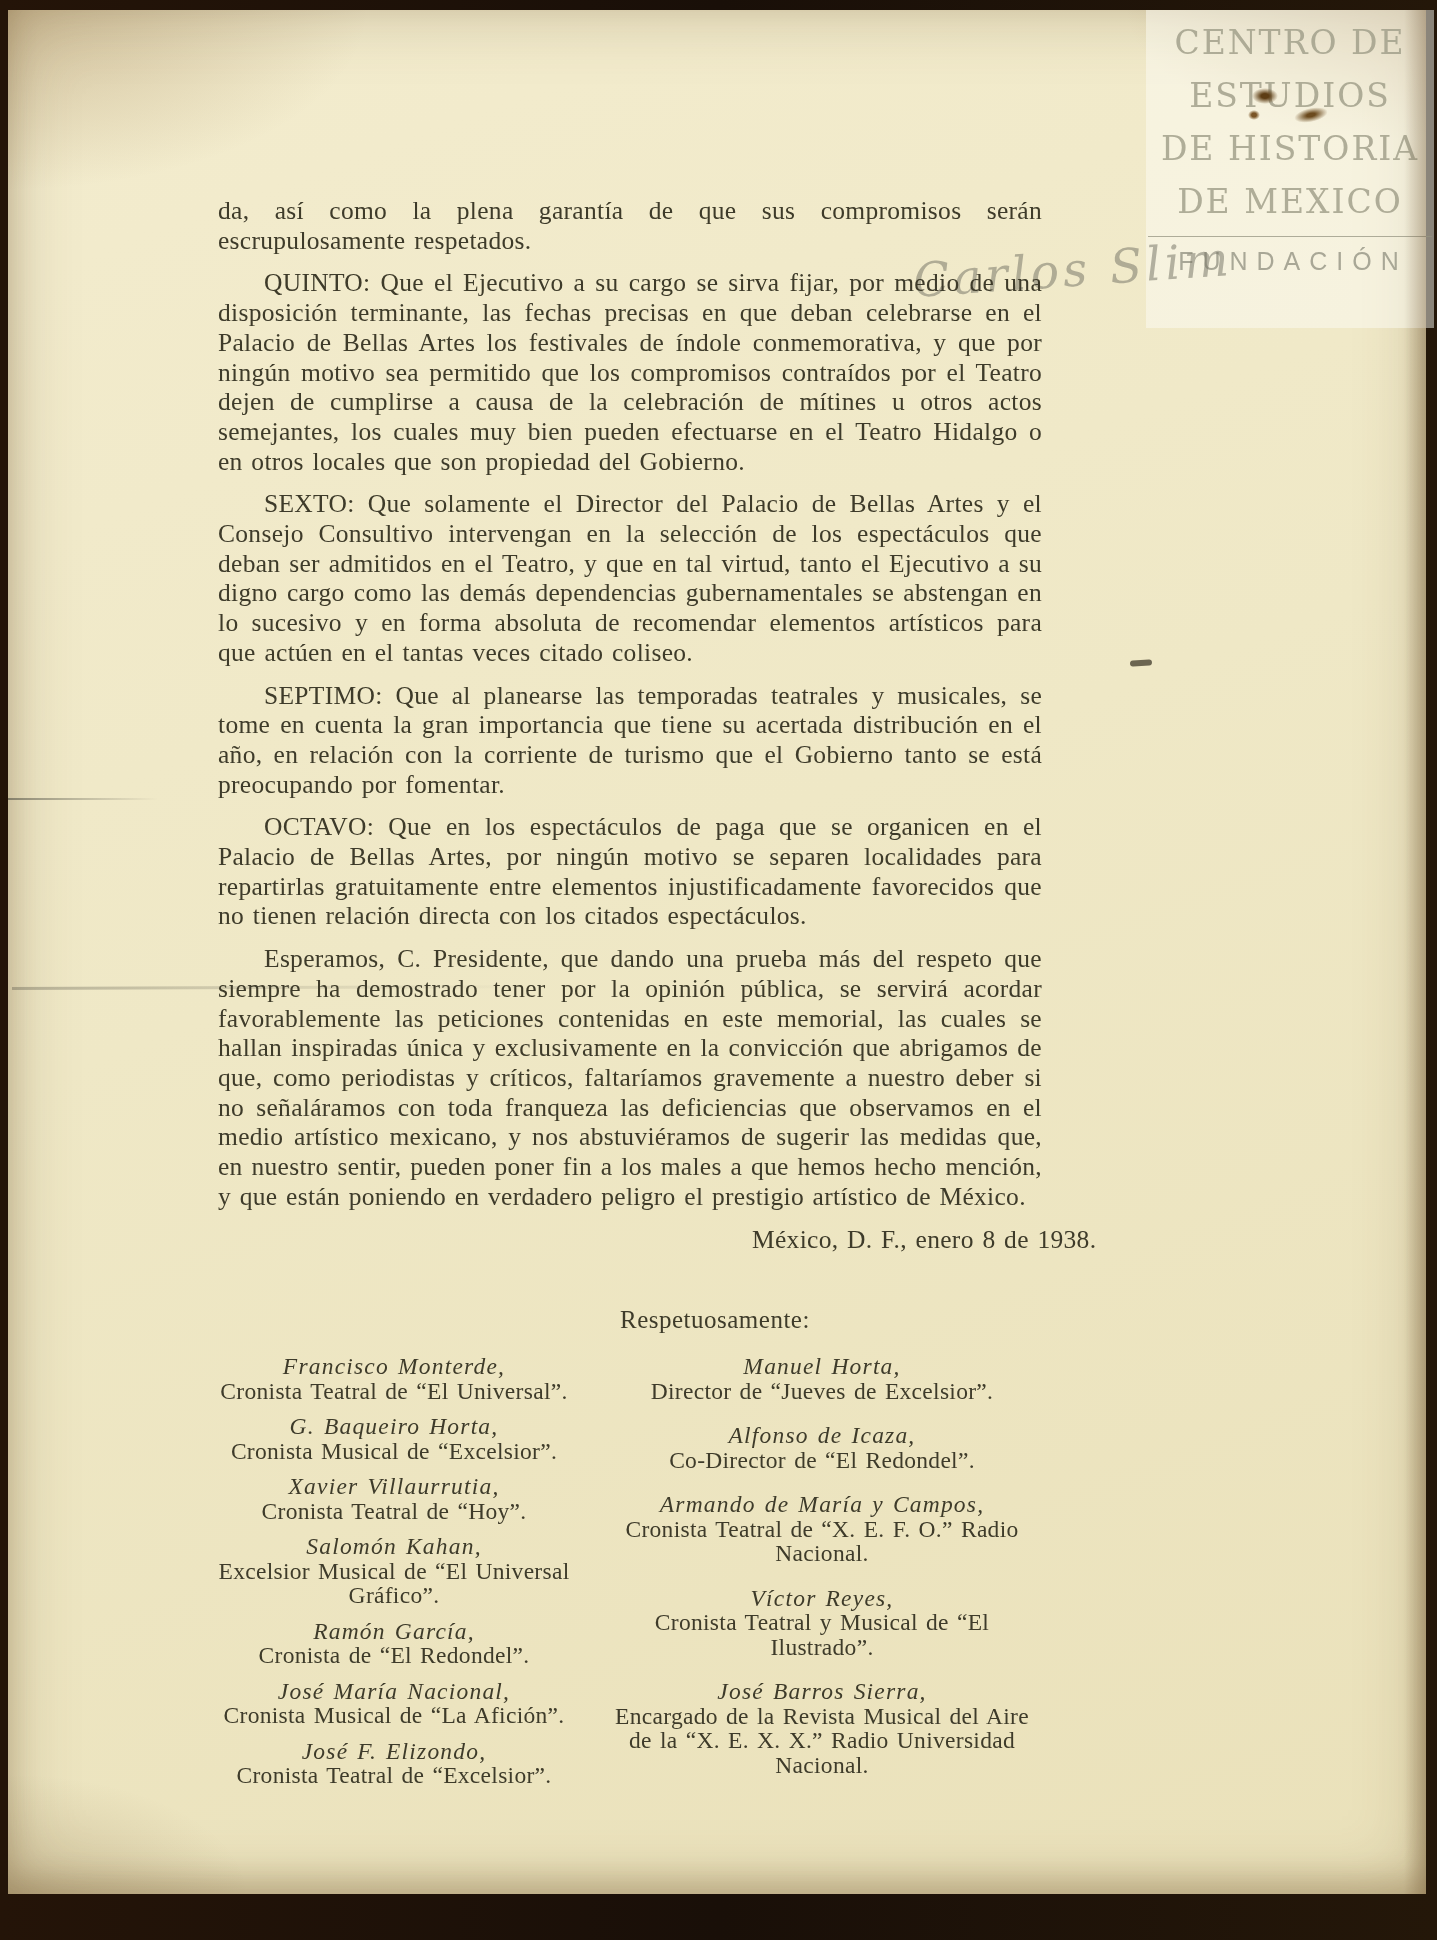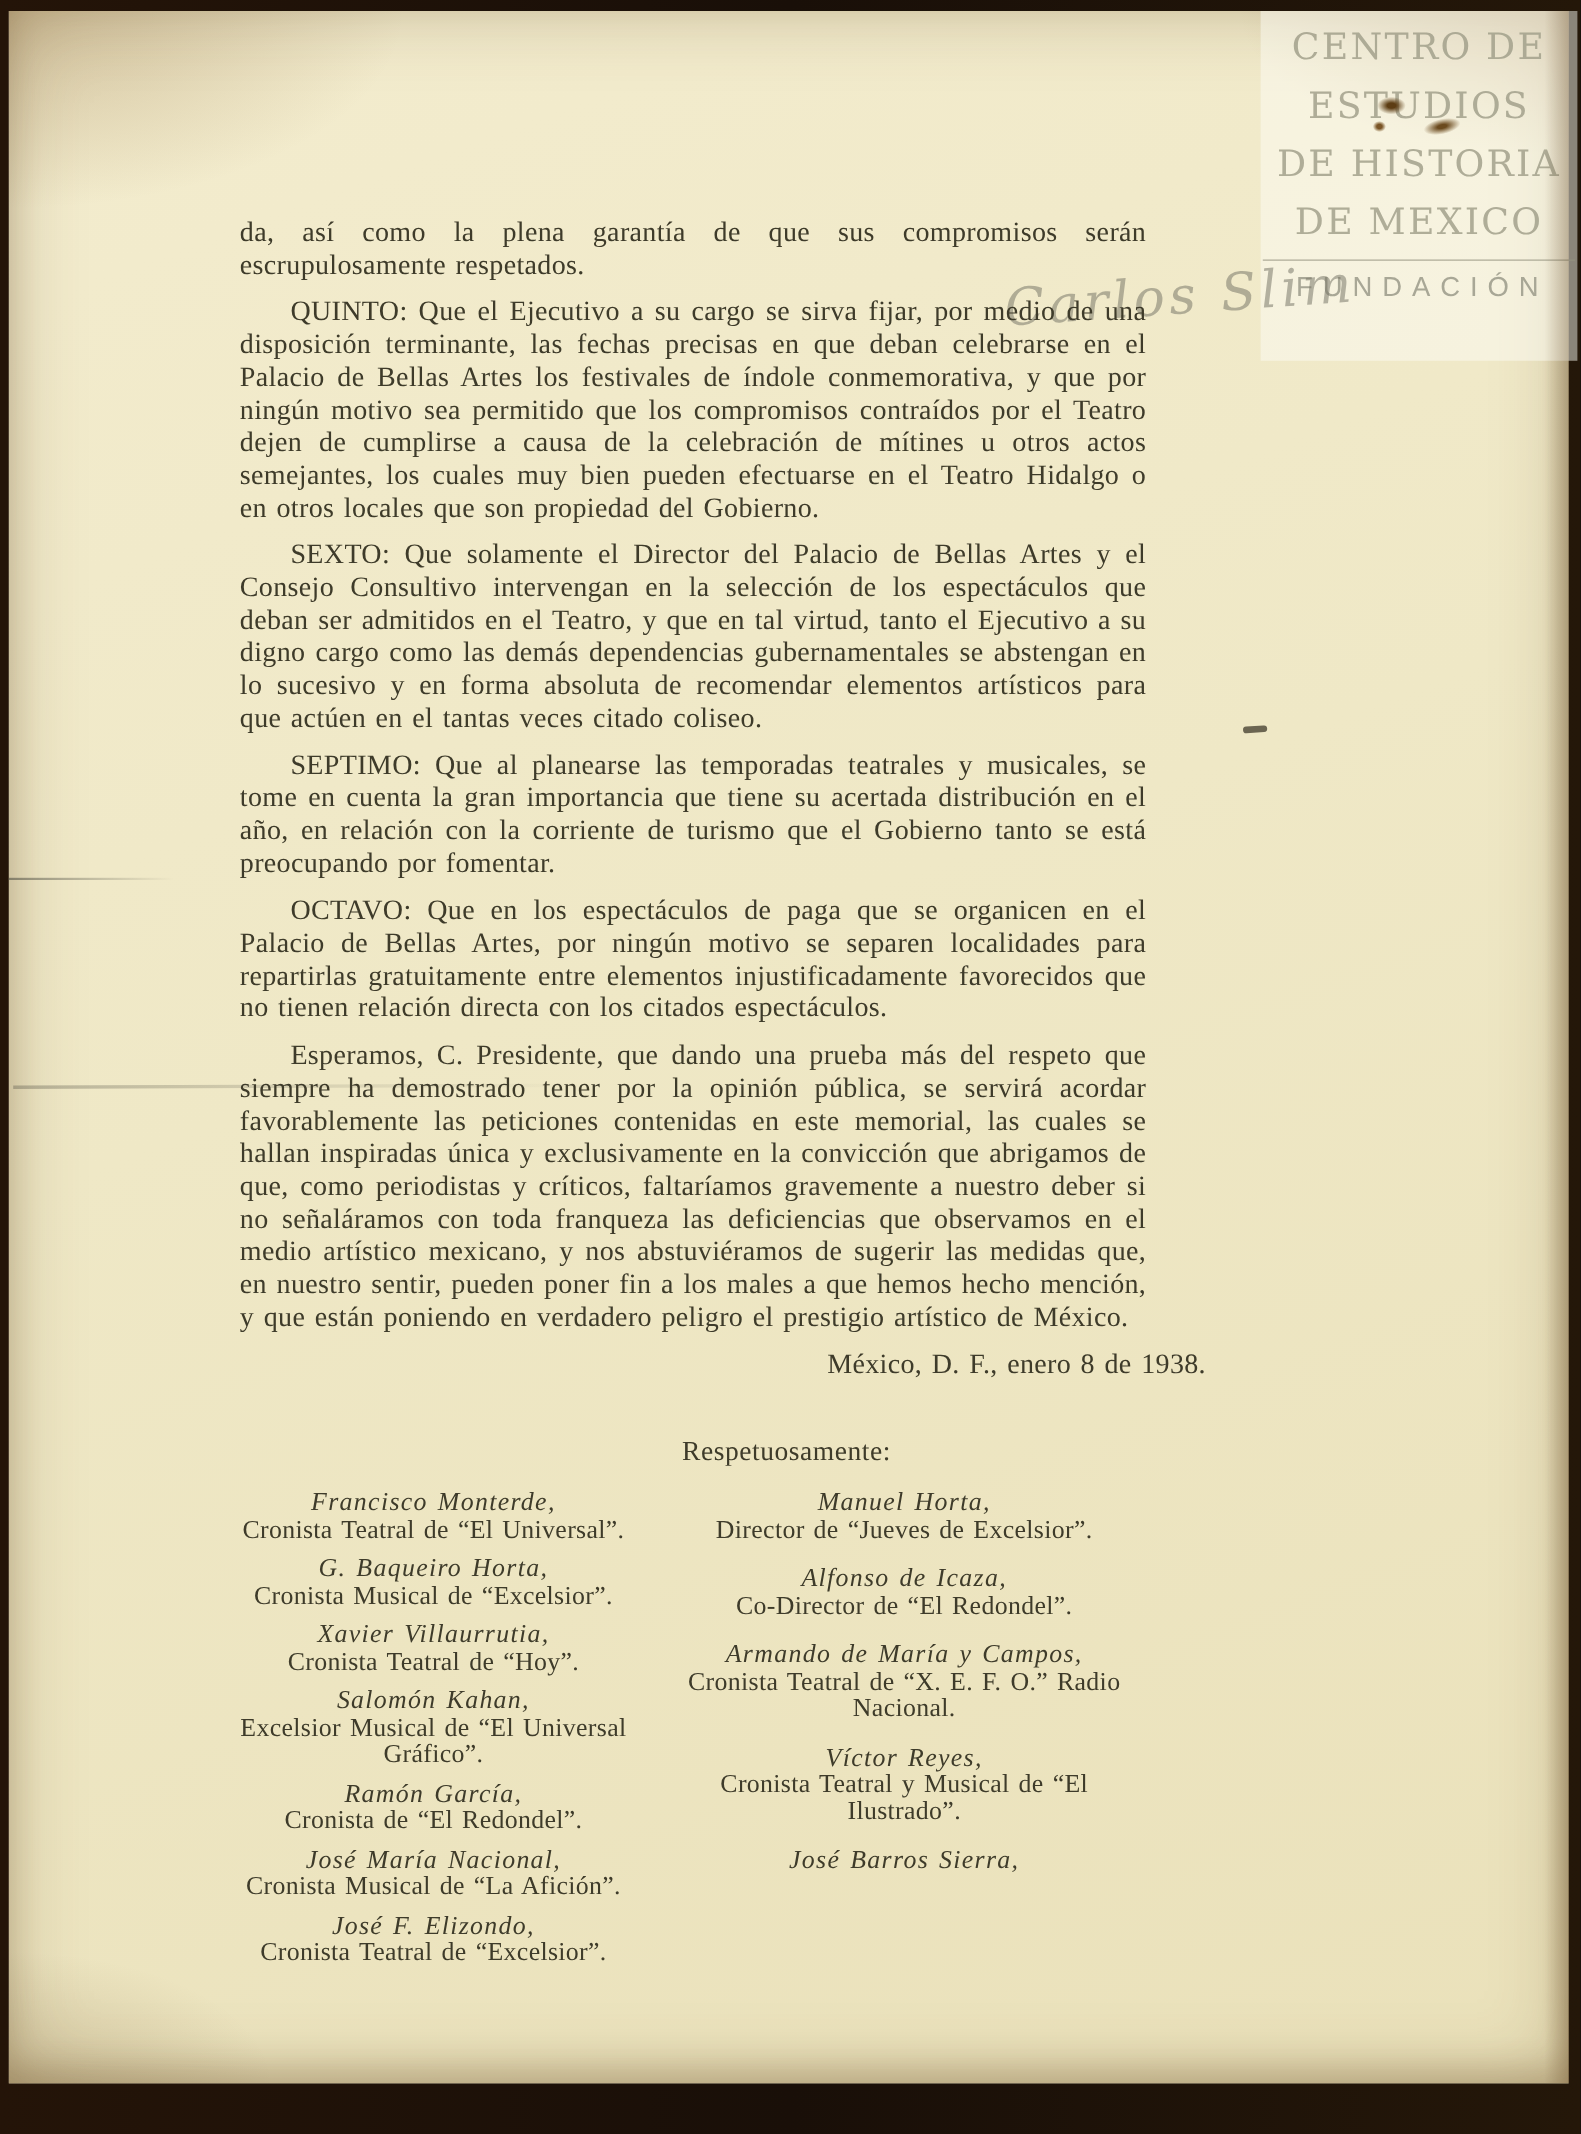--- a/index.html
+++ b/index.html
@@ -200,18 +200,19 @@
           <div class="sig-role">Cronista Teatral de “X. E. F. O.” Radio Nacional.</div>
         </div>
 
         <div class="signatory">
           <div class="sig-name">Víctor Reyes,</div>
           <div class="sig-role">Cronista Teatral y Musical de “El Ilustrado”.</div>
         </div>
 
         <div class="signatory">
           <div class="sig-name">José Barros Sierra,</div>
+          <div class="sig-role">Encargado de la Revista Musical del Aire de la “X. E. X. X.” Radio Universidad Nacional.</div>
         </div>
 
     </div>
 
   </div>
 </div>
 
 </body></html>

